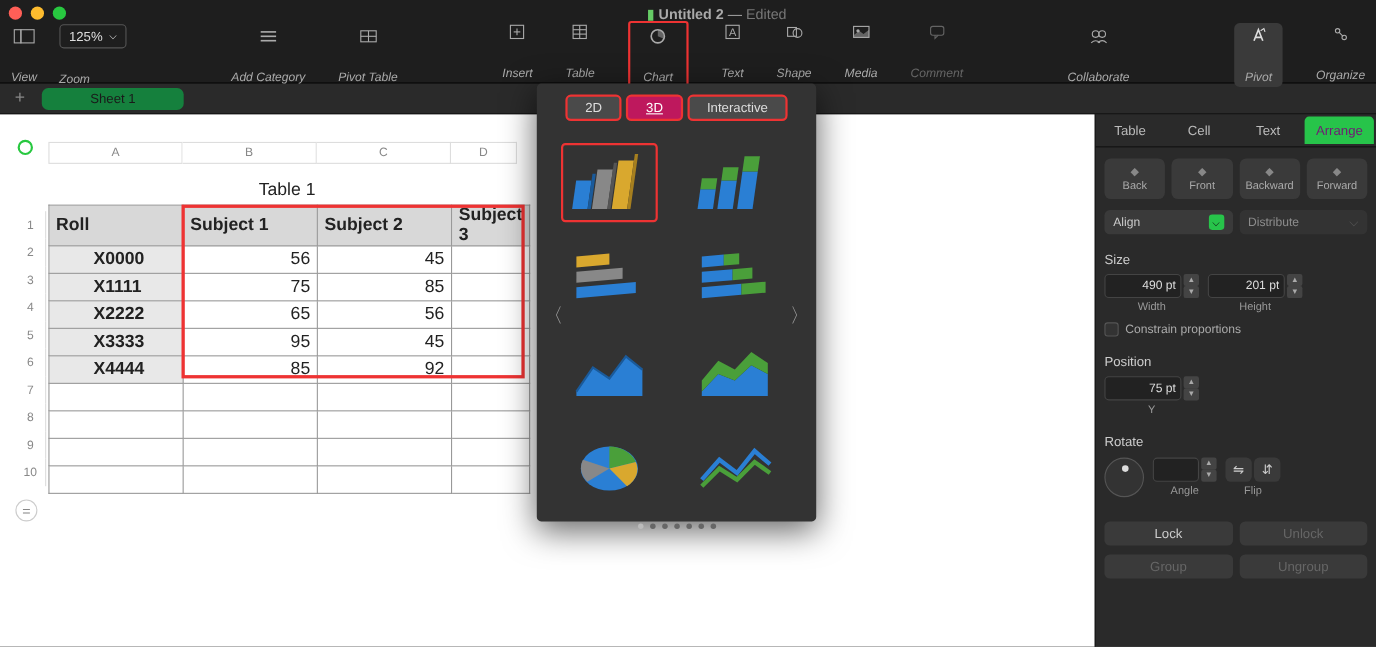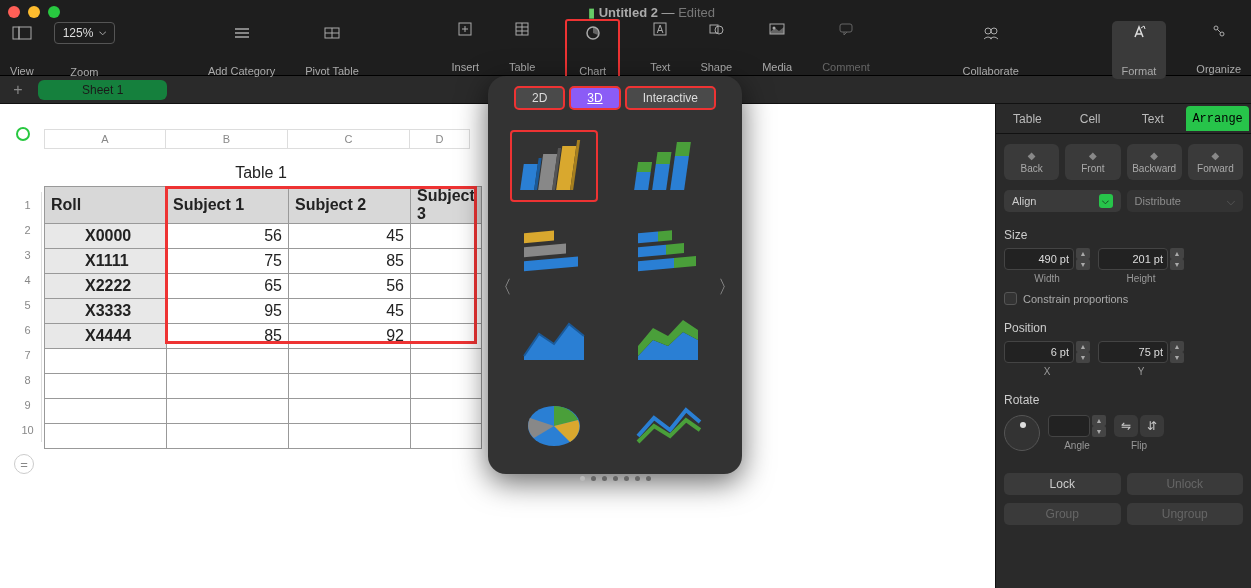--- a/index.html
+++ b/index.html
@@ -10,23 +10,23 @@
   .traffic { display: flex; gap: 8px; }
   .tl { width: 12px; height: 12px; border-radius: 50%; }
   .tl.red { background: #ff5f57; }
   .tl.yel { background: #febc2e; }
   .tl.grn { background: #28c840; }
   .title { flex: 1; text-align: center; color: #aaa; font-size: 13px; }
   .title .edited { color: #777; }
 
   
   .toolbar { height: 52px; display: flex; align-items: center; padding: 0 10px; border-bottom: 1px solid #000; }
-  .tool { display: flex; flex-direction: column; align-items: center; color: #aaa; font-size: 11px; cursor: pointer; }
+  .tool { display: flex; flex-direction: column; color: #aaa; font-size: 11px; cursor: pointer; }
   .tool .icon { height: 20px; display: flex; align-items: center; justify-content: center; color: #ccc; }
-  .tool .lbl { margin-top: 22px; }
+  .tool .lbl { margin-top: 22px; font-style: italic; }
   .tool-group { display: flex; gap: 30px; }
   .zoom-sel { display: flex; align-items: center; border: 1px solid #555; border-radius: 4px; height: 22px; padding: 0 8px; gap: 6px; font-size: 12px; color: #ddd; cursor: pointer;}
   .spacer { flex: 1; }
   .redbox { border: 2px solid #e33; border-radius: 3px; }
 
   
   .tabrow { height: 28px; background: #2a2a2a; display: flex; align-items: center; padding: 0 8px; gap: 10px; border-bottom: 1px solid #111;}
   .plus { color: #888; font-size: 16px; width: 20px; text-align: center; cursor: pointer;}
   .sheet-tab { background: #15803d; color: #1a1a1a; font-weight: 500; padding: 3px 44px; border-radius: 6px; font-size: 12px; cursor: pointer;}
 
@@ -46,38 +46,38 @@
   table.sheet { border-collapse: collapse; }
   table.sheet td, table.sheet th { border: 1px solid #999; height: 25px; padding: 0 6px; font-size: 16px; color: #222; width: 122px; }
   table.sheet th { background: #d8d8d8; text-align: left; font-weight: 600;}
   table.sheet td.row-lbl { background: #e8e8e8; font-weight: 600; text-align: left; padding-left: 40px;}
   table.sheet td.num { text-align: right; }
   .sel-rect { position: absolute; border: 3px solid #e33; pointer-events: none; }
   .circle-handle { width:14px; height:14px; border:2px solid #28c840; border-radius:50%; background:#fff; position:absolute; }
   .equals-handle { width:20px; height:20px; border:1px solid #ccc; border-radius:50%; background:#fff; position:absolute; display:flex;align-items:center;justify-content:center; color:#888; font-size:13px;}
 
   
-  .popover { position: absolute; top: 76px; left: 488px; width: 254px; height: 398px; background: #333; border-radius: 18px; box-shadow: 0 8px 30px rgba(0,0,0,.6); z-index: 50; }
+  .popover { position: absolute; top: 76px; left: 488px; width: 254px; height: 398px; background: #333; border-radius: 4px; box-shadow: 0 8px 30px rgba(0,0,0,.6); z-index: 50; }
   .pop-tabs { display:flex; gap:4px; padding: 10px 10px 10px; justify-content: center;}
   .pop-tab { padding: 3px 16px; border-radius: 5px; background:#4a4a4a; color:#ddd; font-size:12px; cursor:pointer;}
-  .pop-tab.active { background:#8b5cf6; color:#fff;text-decoration:underline;}
+  .pop-tab.active { background:#be185d; color:#fff;text-decoration:underline;}
   .chart-grid { display:grid; grid-template-columns: 1fr 1fr; gap: 14px 18px; padding: 10px 22px;}
   .chart-item { width: 88px; height: 72px; display:flex; align-items:center; justify-content:center; border-radius:4px; cursor:pointer; position: relative;}
   .chart-item svg { width: 80px; height: 64px; }
   .arrow { position:absolute; top: 50%; color:#999; font-size:18px; cursor:pointer;}
   .arrow.l { left: 6px; }
   .arrow.r { right: 6px; }
   .dots { display:flex; gap:6px; justify-content:center; padding: 6px 0 10px;}
   .dot { width:5px; height:5px; border-radius:50%; background:#666;}
   .dot.on { background:#bbb;}
 
   
   .insp-tabs { display:flex; height: 30px; border-bottom: 1px solid #111;}
   .insp-tab { flex: 1; display:flex; align-items:center; justify-content:center; font-size:12px; color:#bbb; cursor:pointer;}
-  .insp-tab.on { background: #27c44a; color:#000000; font-weight:500; border-radius: 4px 4px 0 0; margin: 2px; font-family: Liberation Mono, monospace;}
+  .insp-tab.on { background: #27c44a; color:#701a75; font-weight:500; border-radius: 4px 4px 0 0; margin: 2px;}
   .insp-body { padding: 10px 8px; overflow:auto; }
   .btnrow { display:flex; gap:6px; margin-bottom: 4px;}
   .pill { flex:1; background:#3a3a3a; border-radius:6px; padding: 6px 0; display:flex; flex-direction:column; align-items:center; gap:2px; color:#aaa; font-size:10px; cursor:pointer;}
   .pill .ic { color:#888;}
   .sel-row { display:flex; gap:6px; margin-top:10px;}
   .sel { flex:1; background:#3a3a3a; border-radius:5px; height:22px; display:flex; align-items:center; padding:0 8px; color:#ccc; font-size:11px; justify-content:space-between; cursor:pointer;}
   .sel .chev { background:#27c44a; width:14px; height:14px; border-radius:3px; display:flex;align-items:center;justify-content:center;color:#111;font-size:9px;}
   .lbl-row { margin-top: 16px; color:#ccc; font-size:12px;}
   .num-input { background:#222; border:1px solid #444; border-radius:4px; height:22px; width: 70px; color:#ddd; text-align:right; padding: 0 4px; font-size:11px;}
   .stepper { display:flex; flex-direction:column; width:14px;}
@@ -235,21 +235,21 @@
   </div>
   <div class="spacer"></div>
   <div class="tool-group">
     <div class="tool" style="background:#3a3a3a;border-radius:5px;padding:2px 10px">
       <div class="icon">
           <svg width="16" height="16">
             <path d="M4 12 L8 2 L12 12 M5 9 L11 9" fill="none" stroke="#ddd" stroke-width="1.5"></path>
             <path d="M10 3 L13 1 L14 4" fill="none" stroke="#ddd"></path>
           </svg>
         </div>
-      <div class="lbl">Format</div>
+      <div class="lbl">Pivot</div>
     </div>
     <div class="tool">
       <div class="icon">
           <svg width="16" height="16">
             <circle cx="5" cy="5" r="2" fill="none" stroke="#aaa"></circle>
             <circle cx="11" cy="11" r="2" fill="none" stroke="#aaa"></circle>
             <line x1="6" y1="6" x2="10" y2="10" stroke="#aaa"></line>
           </svg>
         </div>
       <div class="lbl">Organize</div>
@@ -420,30 +420,20 @@
           <span>Height</span>
         </div>
       </div>
       <div class="check-row">
           <div class="chk"></div>
           <span>Constrain proportions</span>
         </div>
 
       <div class="lbl-row">Position</div>
       <div class="field-pair">
-        <div class="field">
-          <div class="inputwrap">
-              <input class="num-input" value="6 pt" style="">
-              <div class="stepper">
-                <span>▲</span>
-                <span>▼</span>
-              </div>
-            </div>
-          <span>X</span>
-        </div>
         <div class="field">
           <div class="inputwrap">
               <input class="num-input" value="75 pt" style="">
               <div class="stepper">
                 <span>▲</span>
                 <span>▼</span>
               </div>
             </div>
           <span>Y</span>
         </div>

